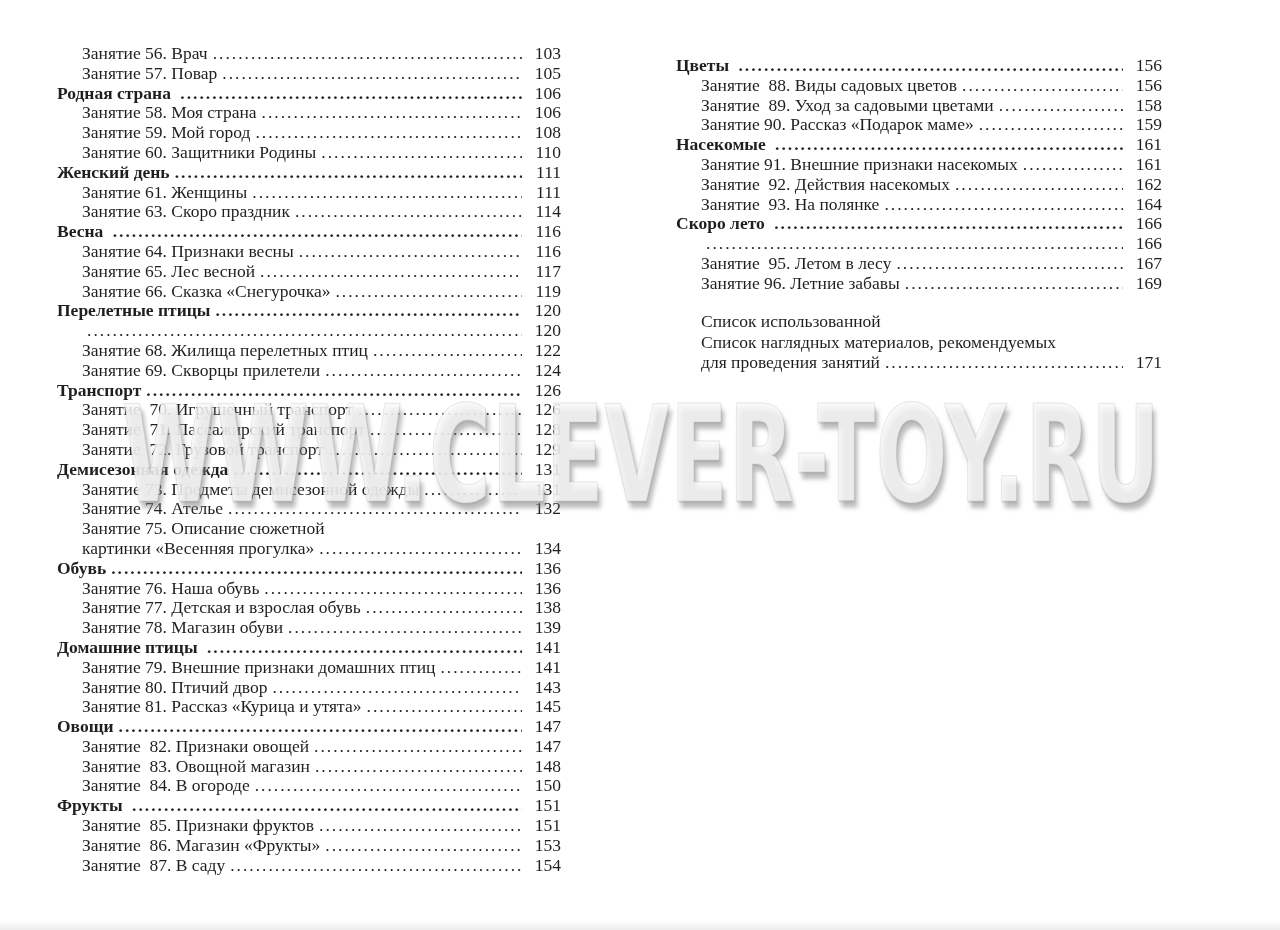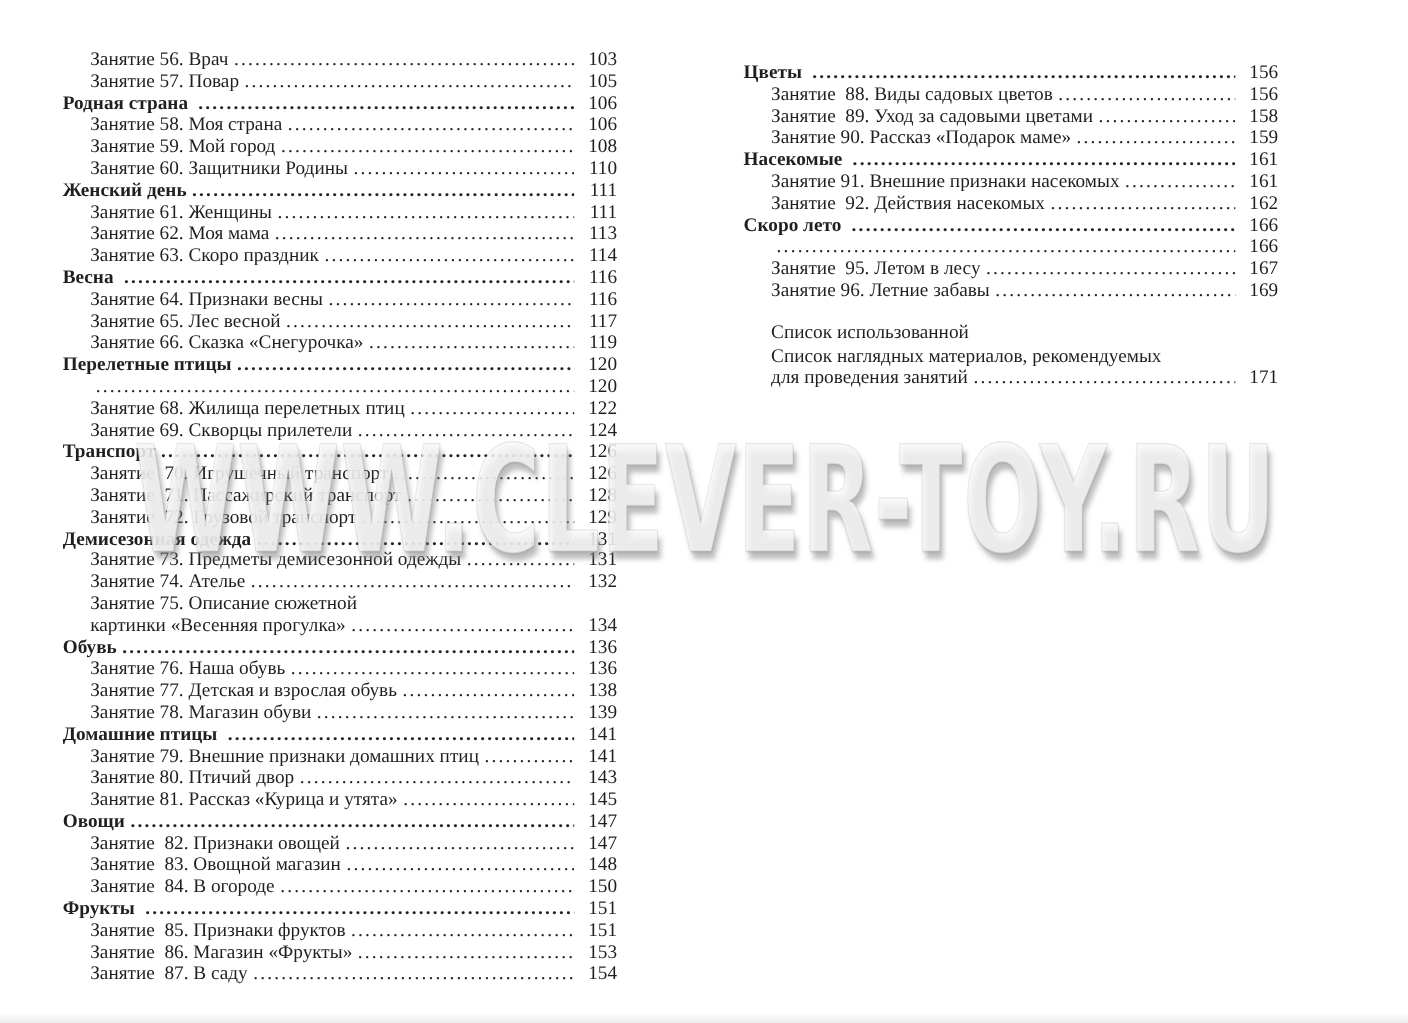--- a/index.html
+++ b/index.html
@@ -120,25 +120,20 @@
         <span class="label">Женский день</span>
         <span class="leader"></span>
         <span class="page-num">111</span>
       </div>
       <div class="toc-row indent">
         <span class="label">Занятие 61. Женщины</span>
         <span class="leader"></span>
         <span class="page-num">111</span>
       </div>
       <div class="toc-row indent">
-        <span class="label">Занятие 62. Моя мама</span>
-        <span class="leader"></span>
-        <span class="page-num">113</span>
-      </div>
-      <div class="toc-row indent">
         <span class="label">Занятие 63. Скоро праздник</span>
         <span class="leader"></span>
         <span class="page-num">114</span>
       </div>
       <div class="toc-row section">
         <span class="label">Весна </span>
         <span class="leader"></span>
         <span class="page-num">116</span>
       </div>
       <div class="toc-row indent">
@@ -327,20 +322,25 @@
       </div>
       <div class="toc-row indent">
         <span class="label">Занятие 91. Внешние признаки насекомых</span>
         <span class="leader"></span>
         <span class="page-num">161</span>
       </div>
       <div class="toc-row indent">
         <span class="label">Занятие  92. Действия насекомых</span>
         <span class="leader"></span>
         <span class="page-num">162</span>
+      </div>
+      <div class="toc-row indent">
+        <span class="label">Занятие  93. На полянке</span>
+        <span class="leader"></span>
+        <span class="page-num">164</span>
       </div>
       <div class="toc-row section">
         <span class="label">Скоро лето </span>
         <span class="leader"></span>
         <span class="page-num">166</span>
       </div>
       <div class="toc-row indent">
         <span class="leader"></span>
         <span class="page-num">166</span>
       </div>

